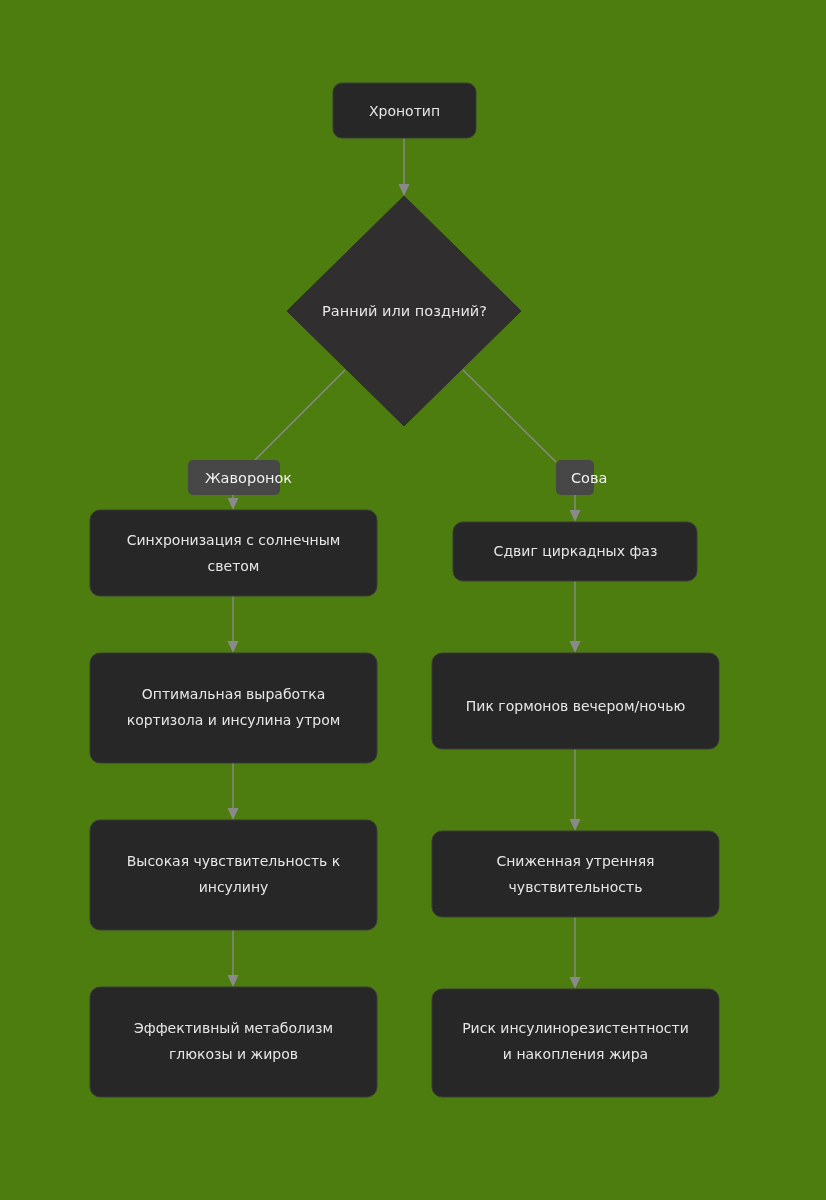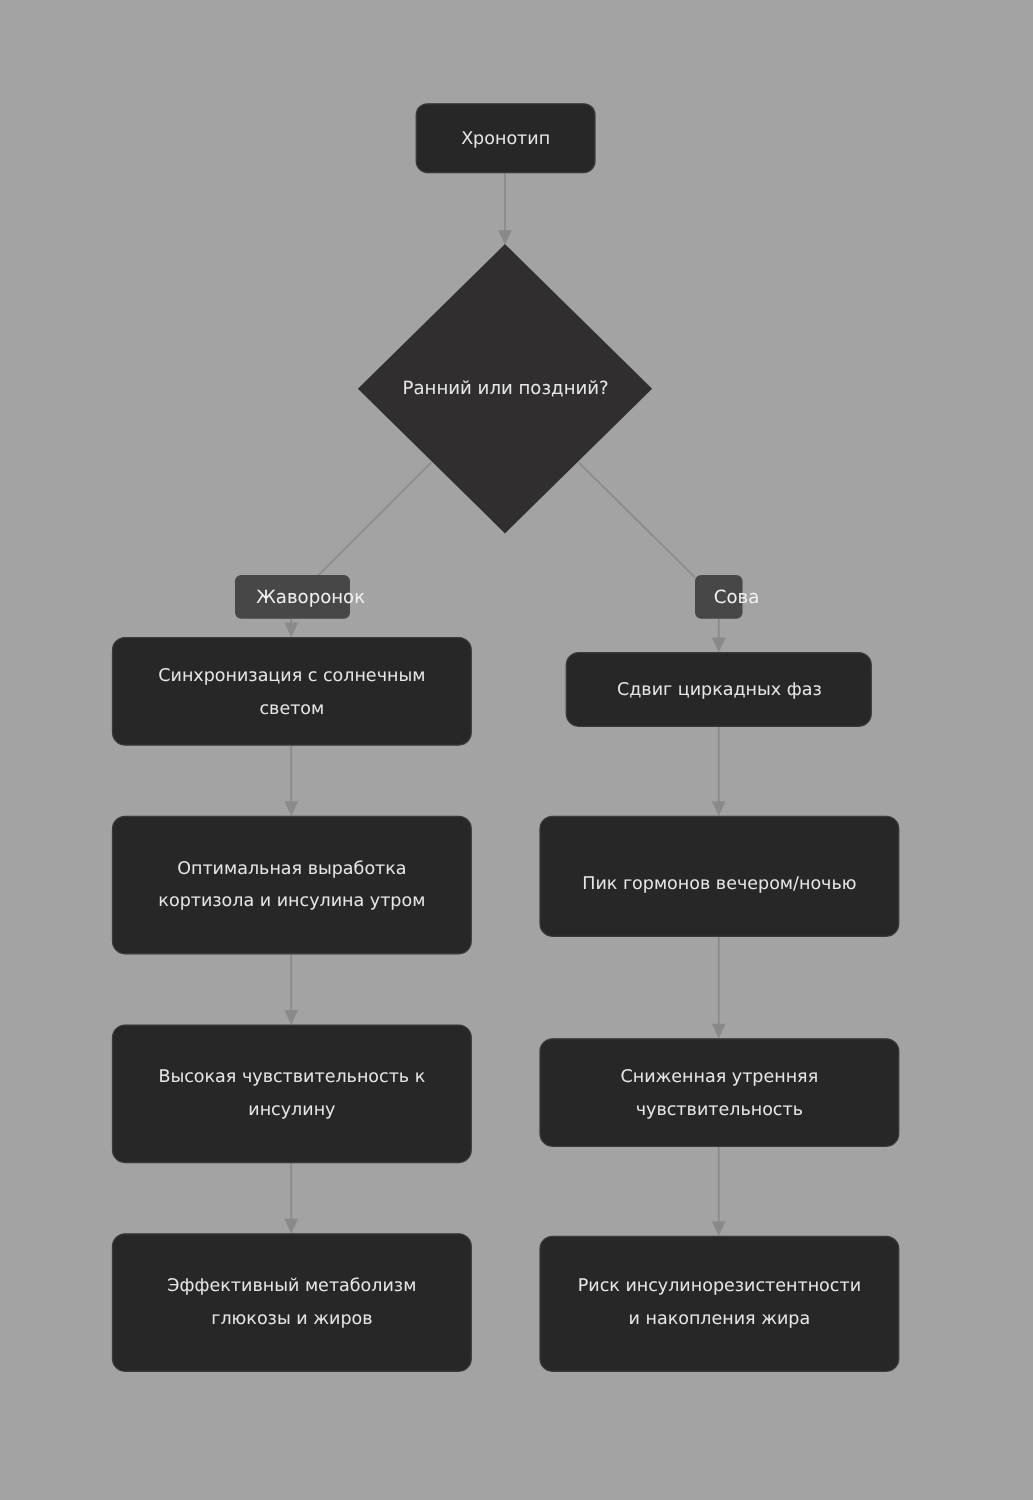--- a/index.html
+++ b/index.html
@@ -11,21 +11,21 @@
   body {
     width: 826px;
     height: 1200px;
     overflow: hidden;
     font-family: "DejaVu Sans", sans-serif;
   }
   #diagram-root {
     position: relative;
     width: 826px;
     height: 1200px;
-    background: #a3a3a3;
+    background: #4d7c0f;
   }
   svg#flowchart {
     display: block;
     width: 826px;
     height: 1200px;
   }
   .node-shape {
     fill: #272727;
     stroke: #3a3a3a;
     stroke-width: 1;

